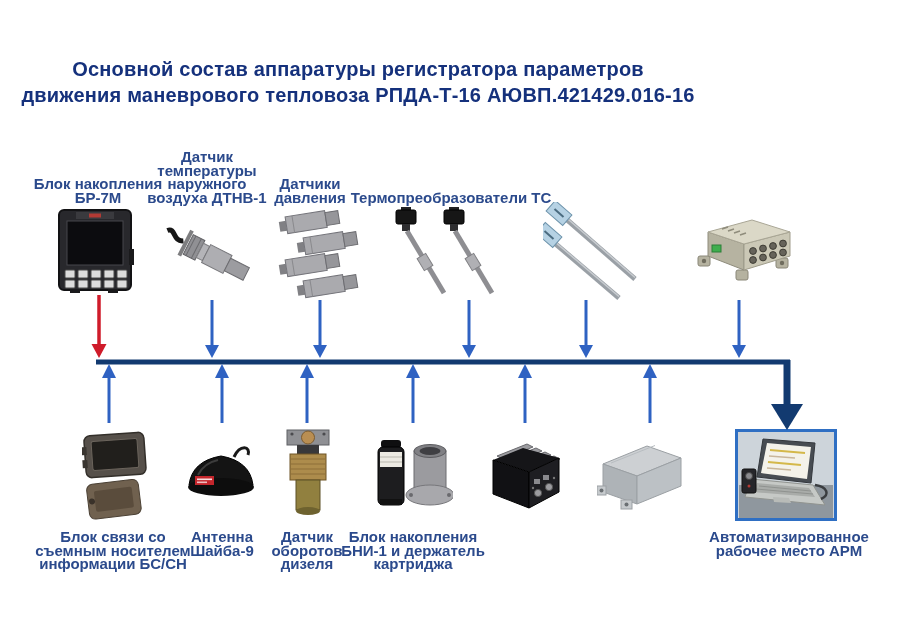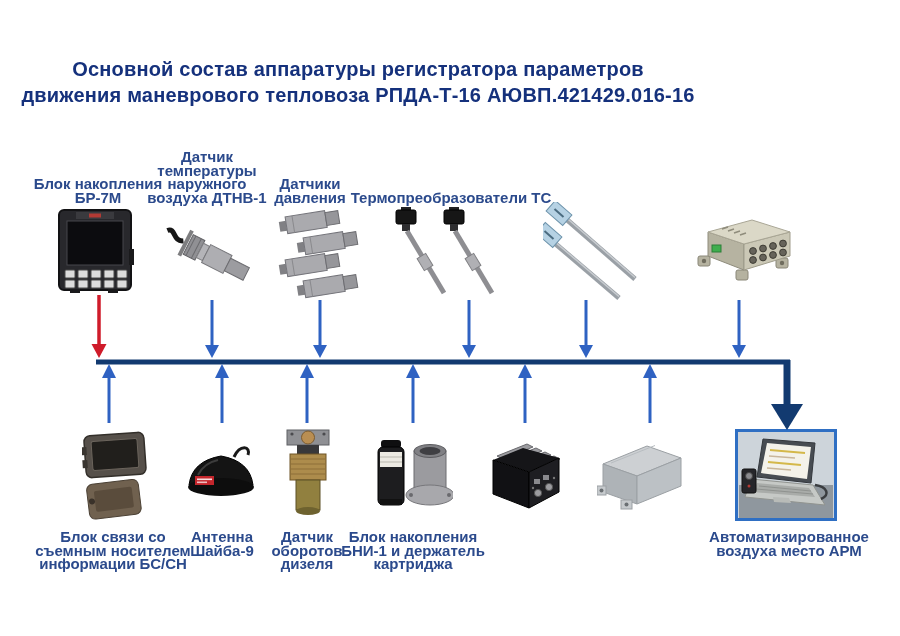--- a/index.html
+++ b/index.html
@@ -40,21 +40,21 @@
 информации БС/СН</div>
   <div class="dev-label bot" style="left:222px;">Антенна
 Шайба-9</div>
   <div class="dev-label bot" style="left:307px;">Датчик
 оборотов
 дизеля</div>
   <div class="dev-label bot" style="left:413px;">Блок накопления
 БНИ-1 и держатель
 картриджа</div>
   <div class="dev-label bot" style="left:789px;">Автоматизированное
-воздуха место АРМ</div>
+рабочее место АРМ</div>
 
   <div class="dev" style="left:56px;top:207px;">
     <svg width="78" height="86" viewBox="0 0 78 86">
       <rect x="3" y="3" width="72" height="80" rx="5" fill="#28282c" stroke="#121214" stroke-width="2"></rect>
       <rect x="20" y="5" width="38" height="7" fill="#3a3a3e"></rect>
       <rect x="33" y="6.5" width="12" height="4" fill="#b23a34"></rect>
       <rect x="11" y="14" width="56" height="44" fill="#0c0c0f" stroke="#46464c"></rect>
       <rect x="73" y="42" width="5" height="16" fill="#1a1a1c"></rect>
       <g fill="#dcdcdc" stroke="#4a4a4a" stroke-width="1">
         <rect x="9" y="63" width="10" height="8" rx="1"></rect>

